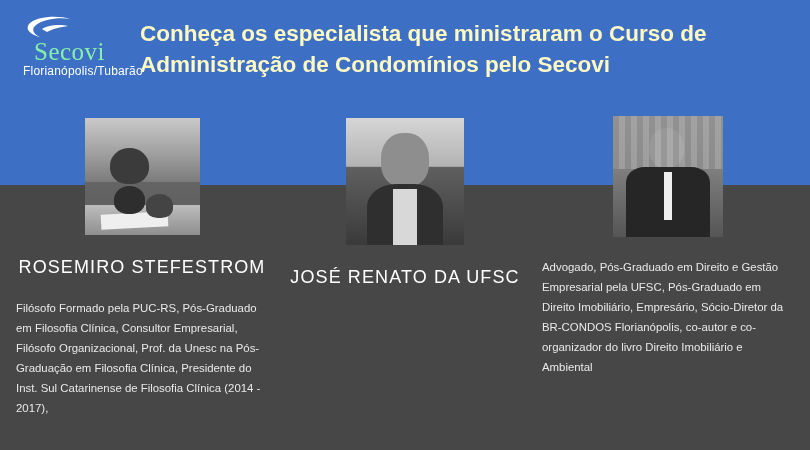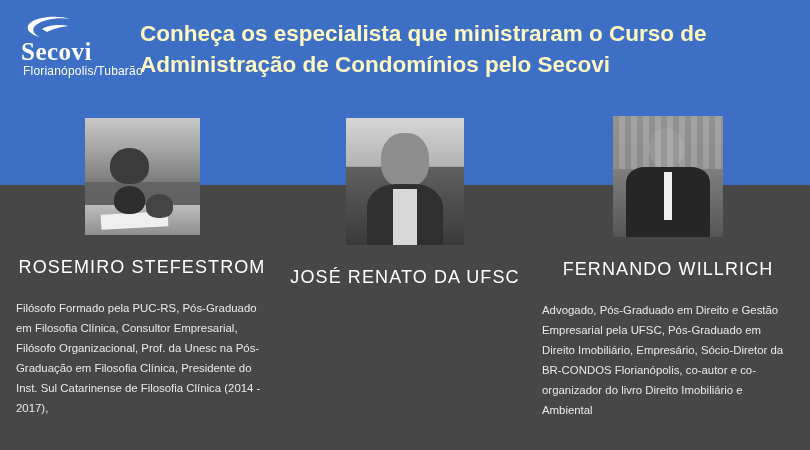--- a/index.html
+++ b/index.html
@@ -27,25 +27,25 @@
     width: 115px; height: 58px;
     color: #ffffff;
   }
   .logo-swoosh {
     position: absolute;
     left: 8px; top: 0px;
     width: 46px; height: 26px;
   }
   .logo-name {
     position: absolute;
-    left: 3px; top: 22px;
+    left: 16px; top: 22px;
     font-size: 25px;
     letter-spacing: 0.5px;
-    font-weight: bold;
-    color: #ffffff;
+    font-weight: normal;
+    color: #86efac;
     font-family: "Liberation Serif", serif;
   }
   .logo-sub {
     position: absolute;
     left: 5px; top: 48px;
     font-size: 12px;
     color: #ffffff;
     letter-spacing: 0.2px;
   }
   .title {
@@ -221,18 +221,17 @@
         <div class="ph2-shirt"></div>
       </div>
       <div class="card-name">JOSÉ RENATO DA UFSC</div>
     </div>
 
     <div class="card">
       <div class="photo-wrap photo-3 ph3">
         <div class="ph3-bld"></div>
         <div class="ph3-tie"></div>
       </div>
-      <div class="card-name">FERNANDO WILLRICH</div>
       <div class="card-bio">Advogado, Pós-Graduado em Direito e Gestão Empresarial pela UFSC, Pós-Graduado em Direito Imobiliário, Empresário, Sócio-Diretor da BR-CONDOS Florianópolis, co-autor e co-organizador do livro Direito Imobiliário e Ambiental</div>
     </div>
 
   </div>
 </div>
 
 </body></html>

